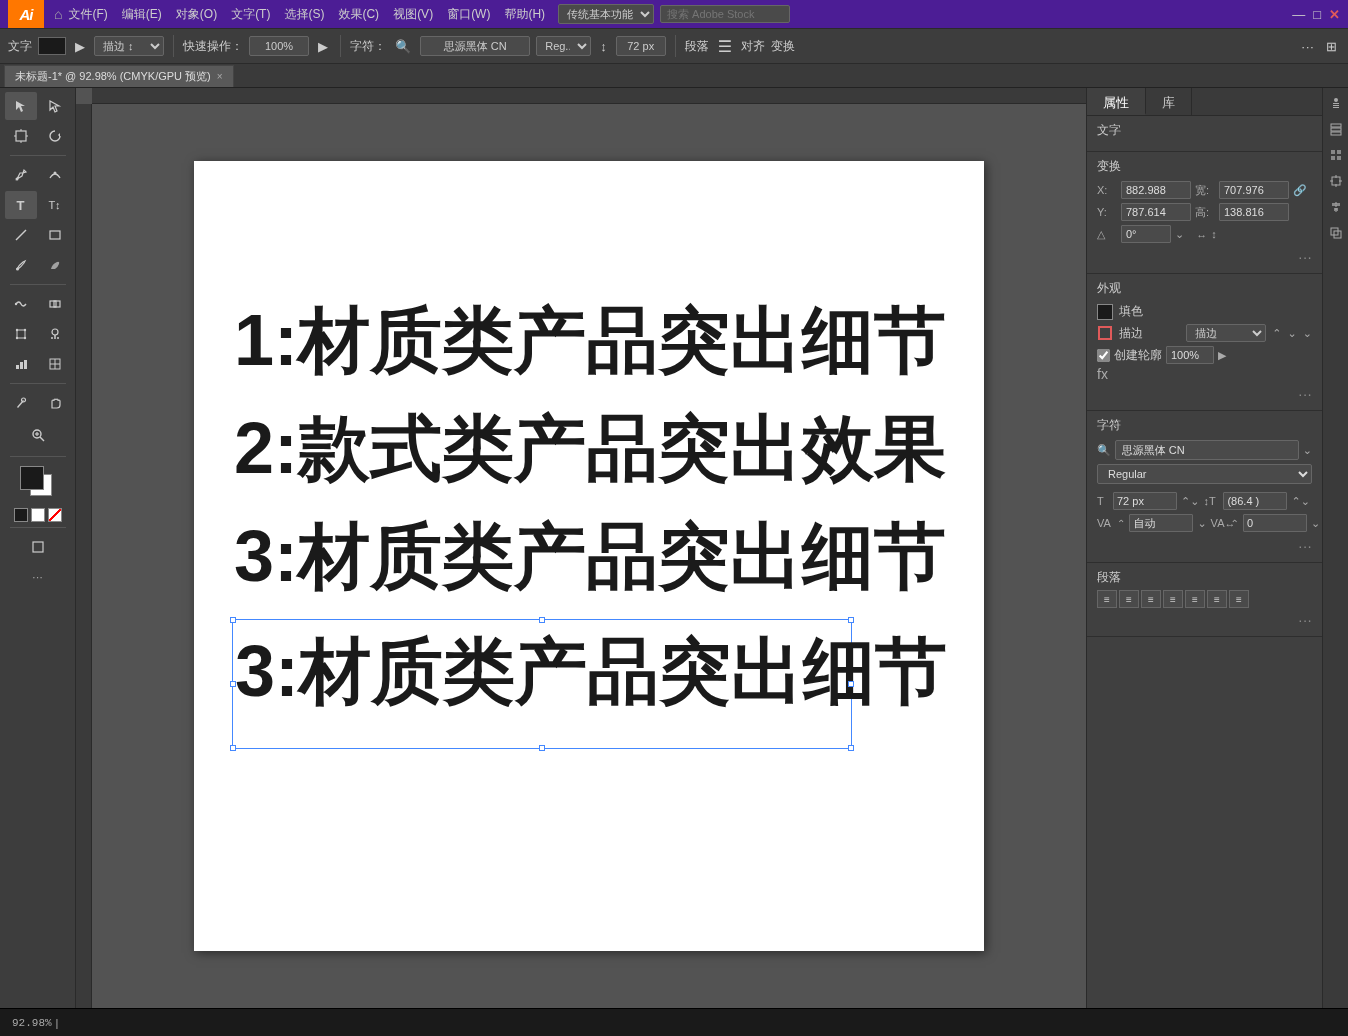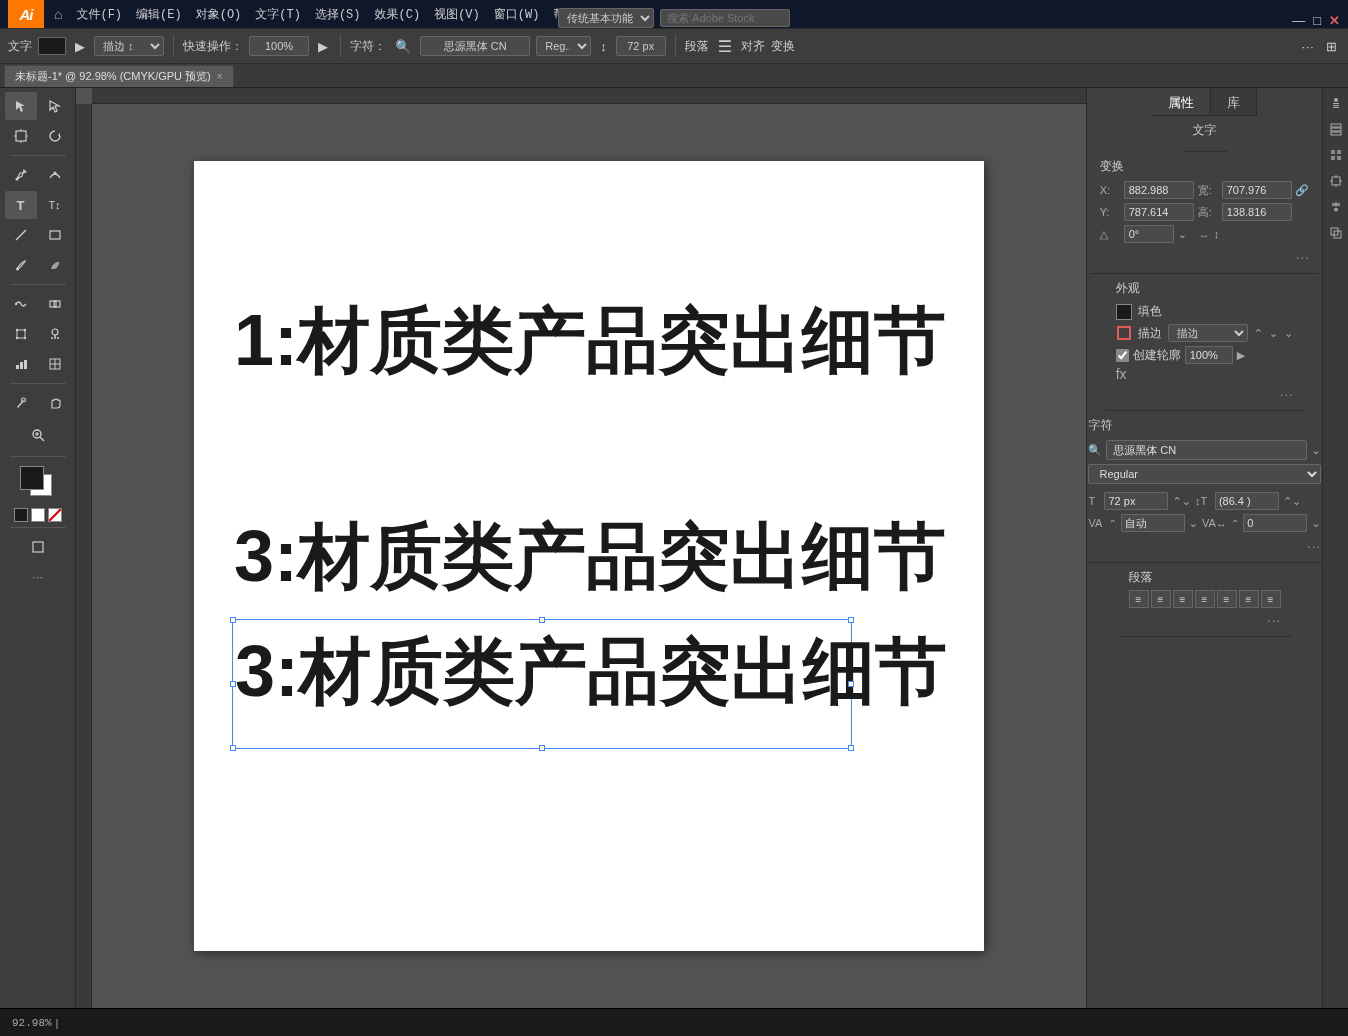--- a/index.html
+++ b/index.html
@@ -9,23 +9,23 @@
       background: #535353;
       font-family: 'SimHei', 'Microsoft YaHei', sans-serif;
       overflow: hidden;
       position: relative;
     }
 
     
     #title-bar {
       width: 100%;
       height: 28px;
-      background: #0f172a;
-      display: flex;
-      align-items: flex-end;
+      background: #4c1d95;
+      display: flex;
+      align-items: center;
       justify-content: space-between;
       padding: 0 8px;
       position: relative;
     }
     #title-bar-left {
       display: flex;
       align-items: center;
       gap: 6px;
     }
     .ai-logo {
@@ -42,22 +42,20 @@
       letter-spacing: -1px;
     }
     .title-home-icon {
       color: #aaa;
       font-size: 14px;
       margin-left: 4px;
     }
     .title-menu {
       display: flex;
       gap: 14px;
-      margin-left: 8px;
-      font-family: Liberation Mono, monospace;
     }
     .title-menu span {
       color: #ccc;
       font-size: 12px;
       cursor: pointer;
     }
     .title-center {
       position: absolute;
       left: 50%;
       transform: translateX(-50%);
@@ -314,21 +312,20 @@
     }
 
     
     #right-panel {
       width: 236px;
       background: #404040;
       border-left: 1px solid #2a2a2a;
       display: flex;
       flex-direction: column;
       overflow: hidden;
-      align-items: center;
     }
     #right-panel-tabs {
       display: flex;
       background: #3a3a3a;
       border-bottom: 1px solid #2a2a2a;
       height: 28px;
     }
     .right-tab {
       padding: 6px 16px;
       color: #ccc;
@@ -843,20 +840,21 @@
 
   <div id="canvas-area">
     <div id="ruler-top"></div>
     <div id="ruler-left"></div>
     <div id="canvas-bg">
       <div id="artboard">
 
 
         <div class="canvas-text-line" style="top:140px; left:40px; font-size:72px; font-family:'SimHei','Microsoft YaHei',sans-serif; font-weight:900;">1:材质类产品突出细节</div>
 
+        <div class="canvas-text-line" style="top:248px; left:40px; font-size:72px; font-family:'SimHei','Microsoft YaHei',sans-serif; font-weight:900;">2:款式类产品突出效果</div>
 
         <div class="canvas-text-line" style="top:356px; left:40px; font-size:72px; font-family:'SimHei','Microsoft YaHei',sans-serif; font-weight:900;">3:材质类产品突出细节</div>
 
         <div class="text-selected-box" style="top:458px; left:38px; width:620px; height:130px; border:1px solid #4488ff;">
           <div style="font-size:72px; font-family:'SimHei','Microsoft YaHei',sans-serif; font-weight:900; color:#1a1a1a; margin-top:4px; margin-left:2px; white-space:nowrap;">3:材质类产品突出细节</div>
 
           <div class="handle" style="top:-3px; left:-3px;"></div>
           <div class="handle" style="top:-3px; left:50%; transform:translateX(-50%);"></div>
           <div class="handle" style="top:-3px; right:-3px;"></div>
           <div class="handle" style="top:50%; left:-3px; transform:translateY(-50%);"></div>

